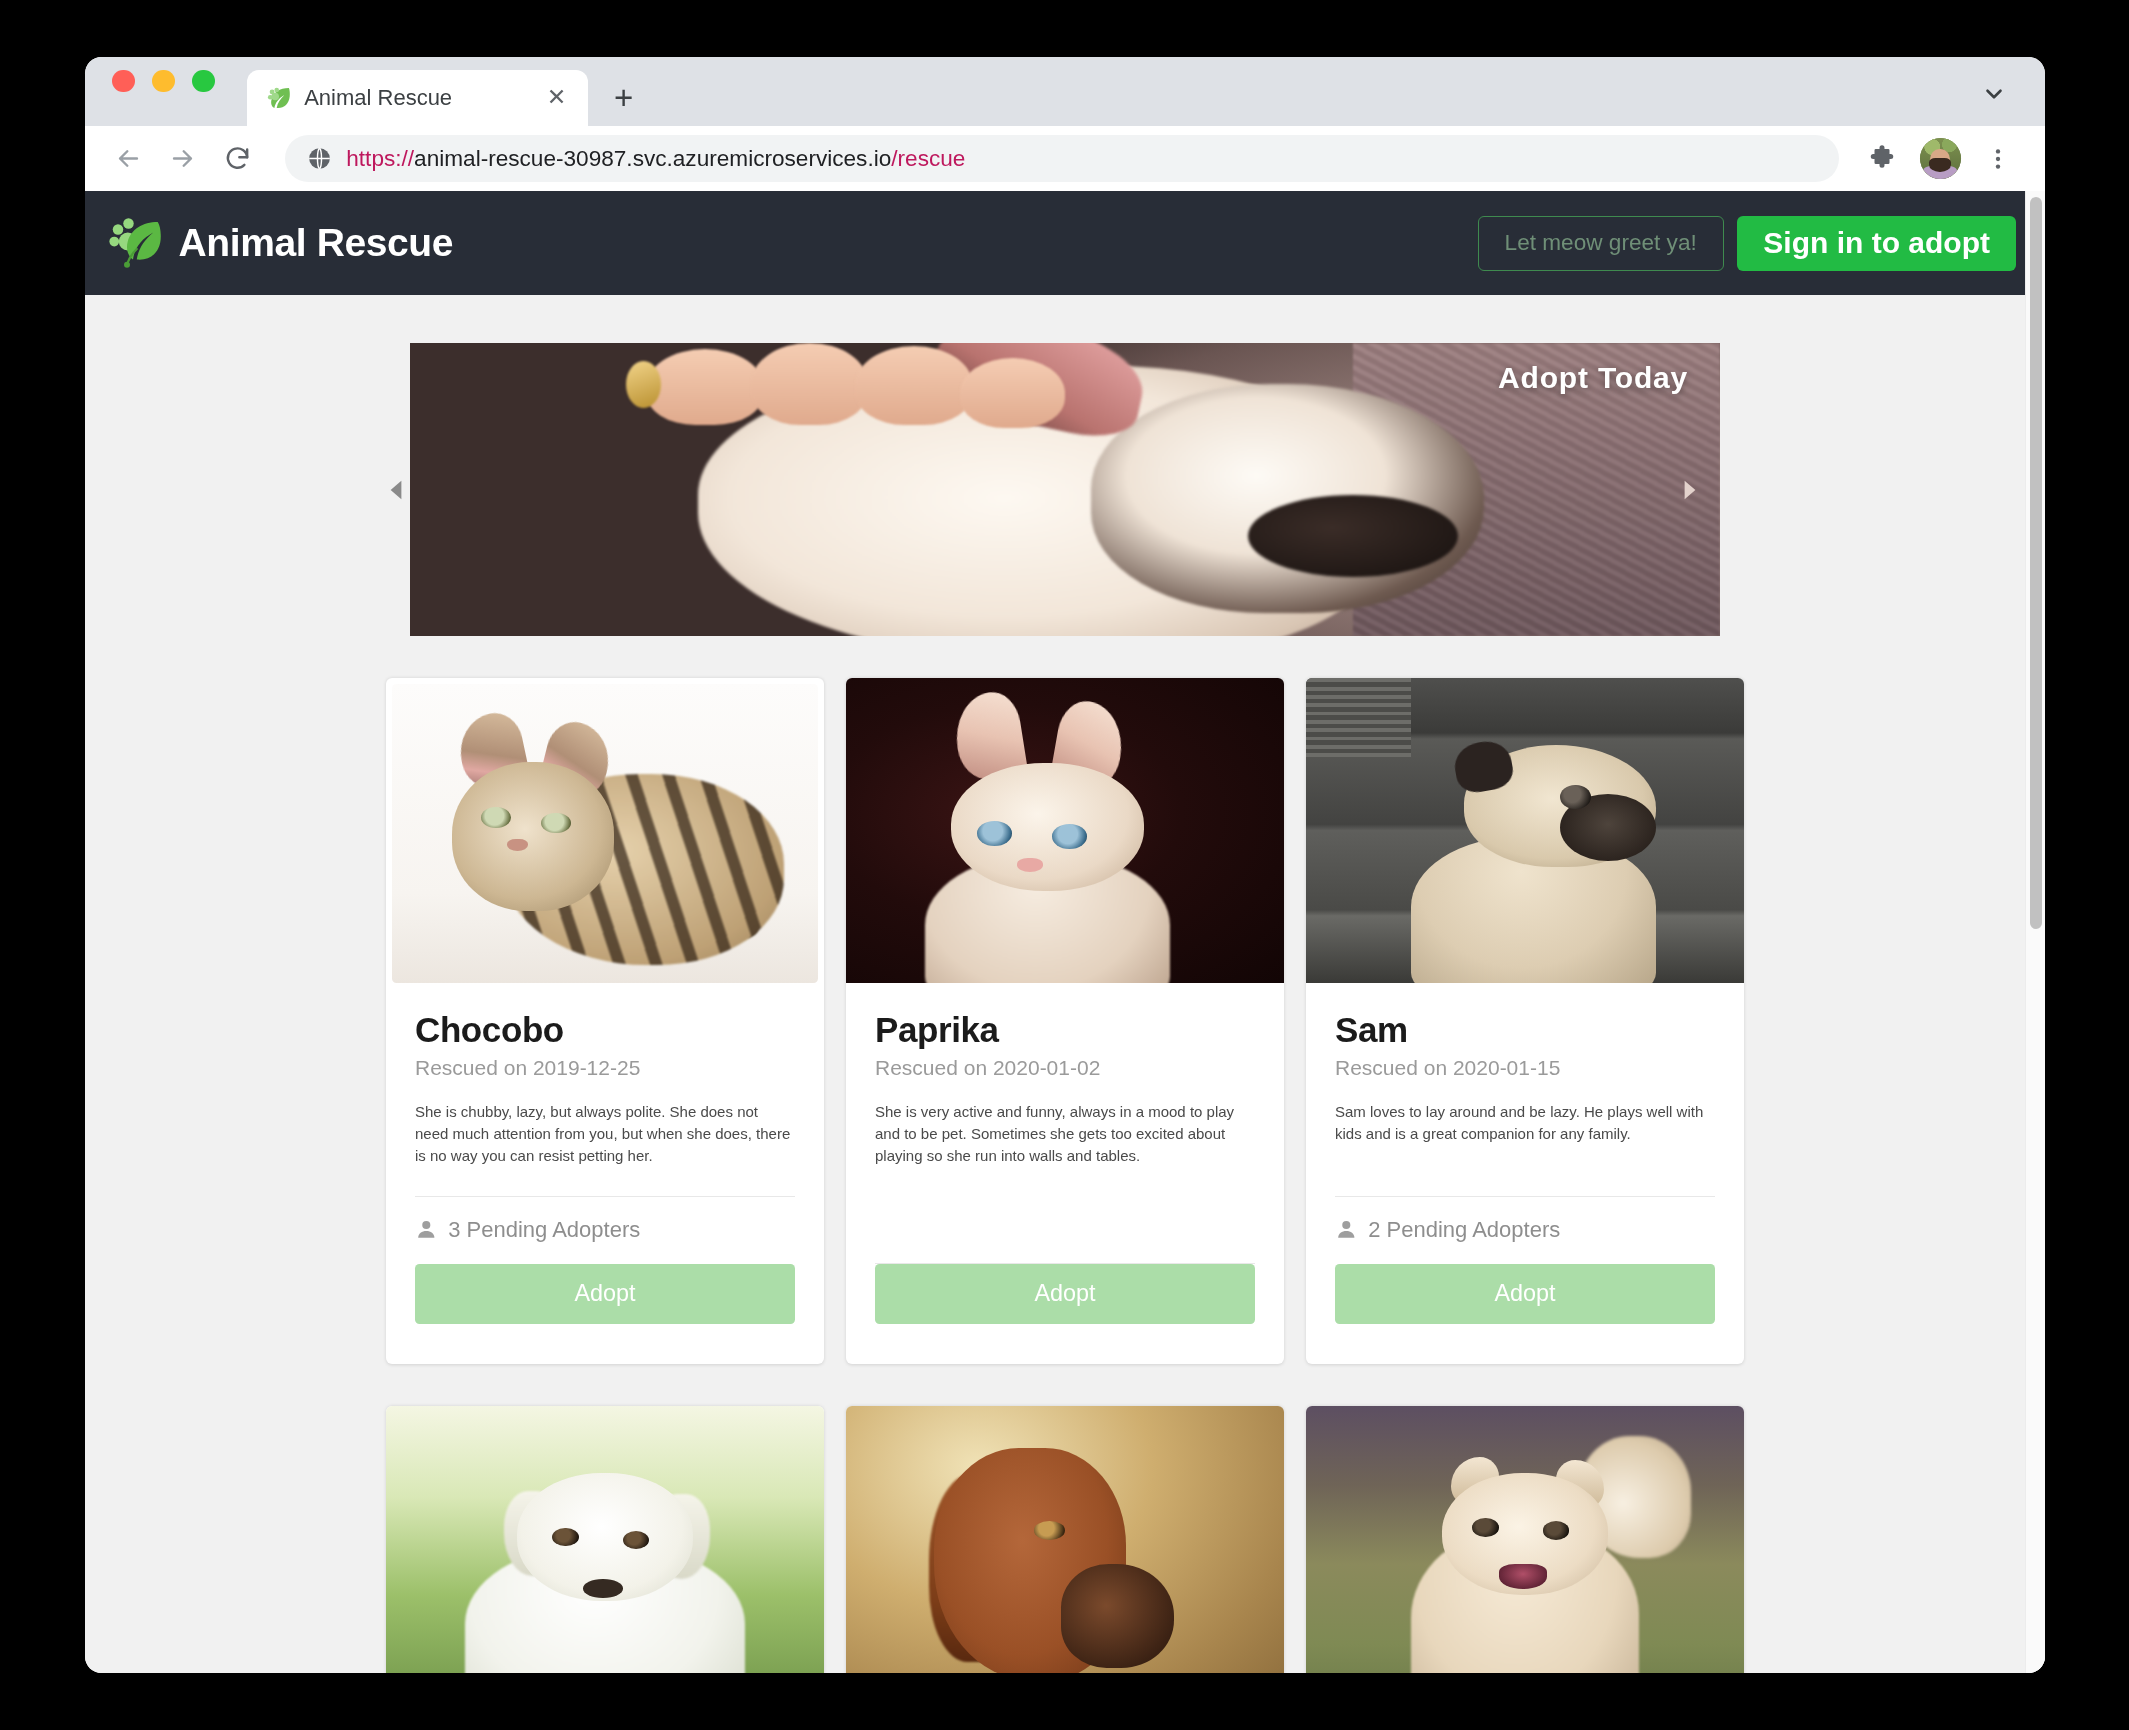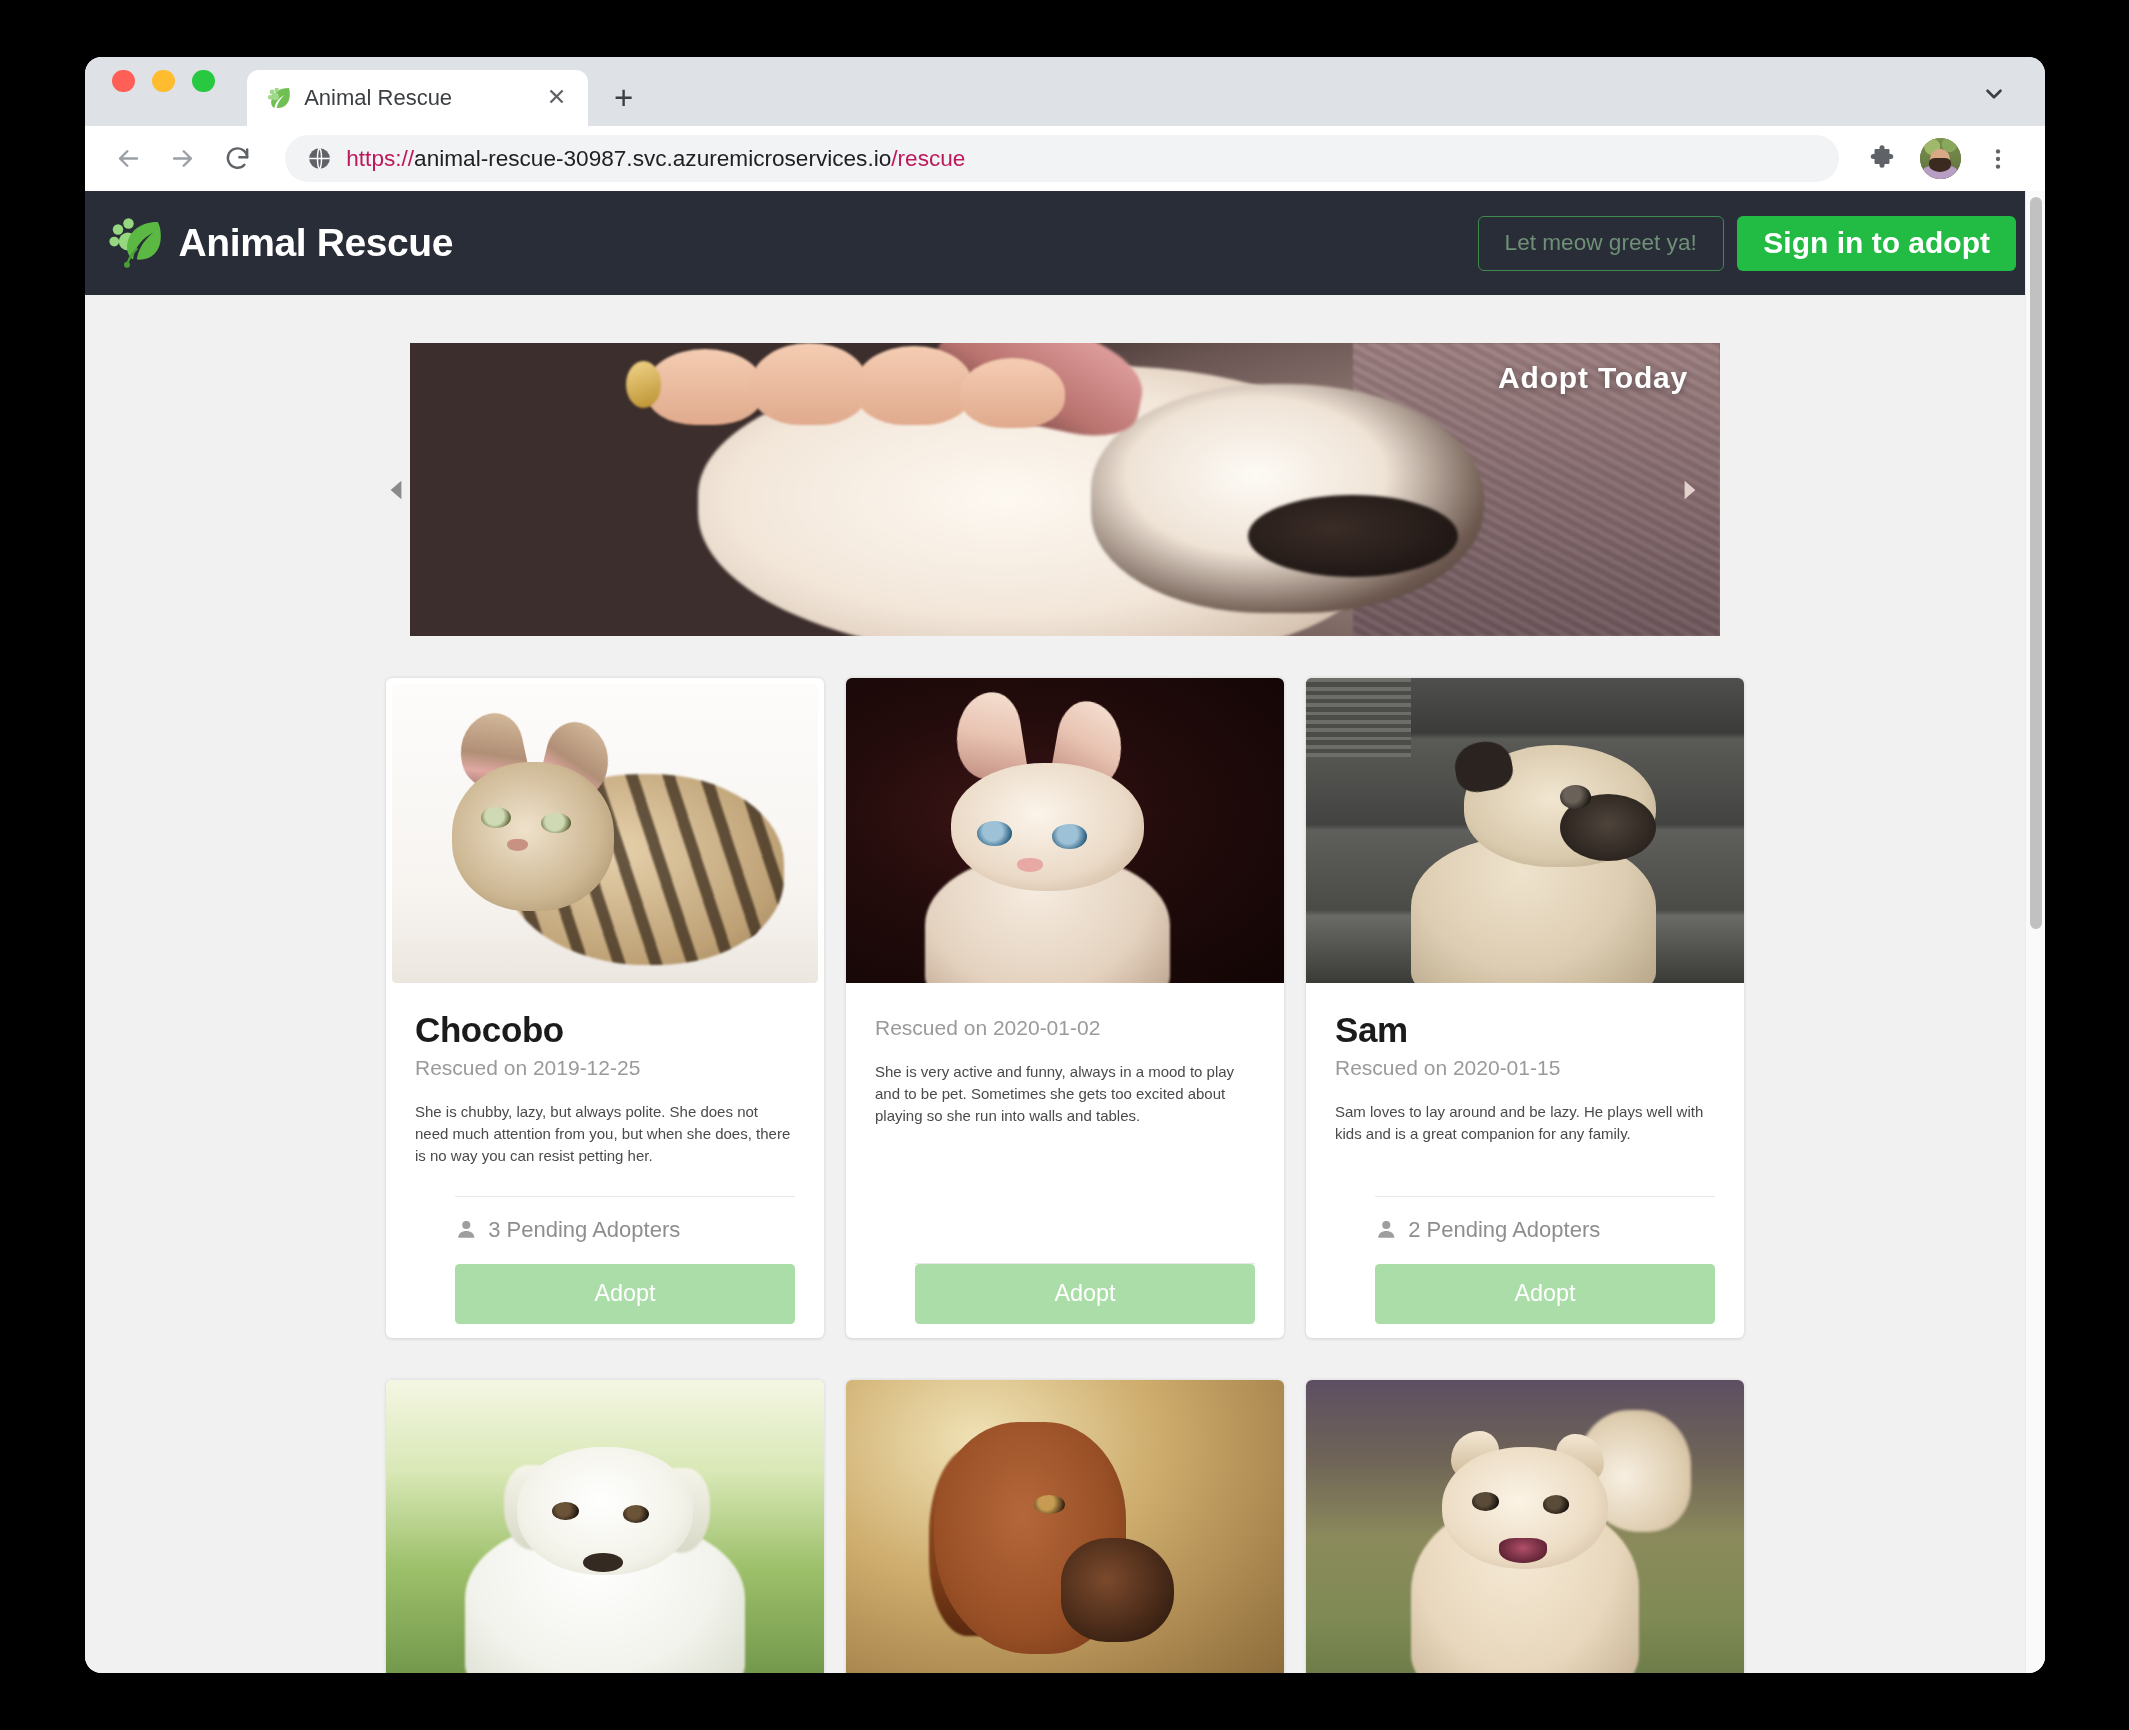--- a/index.html
+++ b/index.html
@@ -565,22 +565,21 @@
     color: #9a9a9a;
   }
   .card-desc {
     margin-top: 21px;
     font-size: 15px;
     line-height: 1.48;
     color: #4a4a4a;
   }
   .card-footer {
     margin-top: auto;
-    padding: 0 29px 14px;
-    margin-left: 40px;
+    padding: 0 29px 40px;
   }
   .card-sep {
     height: 0.8px;
     background: #e8e8e8;
     margin: 15px 0 0;
   }
   .pending-row {
     display: flex;
     align-items: center;
     gap: 10.6px;
@@ -788,20 +787,21 @@
           <div class="card-photo ph2">
             <span class="k2-body"></span>
               <span class="k2-ear-l"></span>
               <span class="k2-ear-r"></span>
             <span class="k2-head"></span>
               <span class="k2-eye-l"></span>
               <span class="k2-eye-r"></span>
             <span class="k2-nose"></span>
           </div>
           <div class="card-body">
+            <div class="card-name">Paprika</div>
             <div class="card-rescued">Rescued on 2020-01-02</div>
             <div class="card-desc">She is very active and funny, always in a mood to play and to be pet. Sometimes she gets too excited about playing so she run into walls and tables.</div>
           </div>
           <div class="card-footer">
             <div class="card-sep"></div>
             <button class="btn-adopt">Adopt</button>
           </div>
         </div>
 
         <div class="animal-card">

